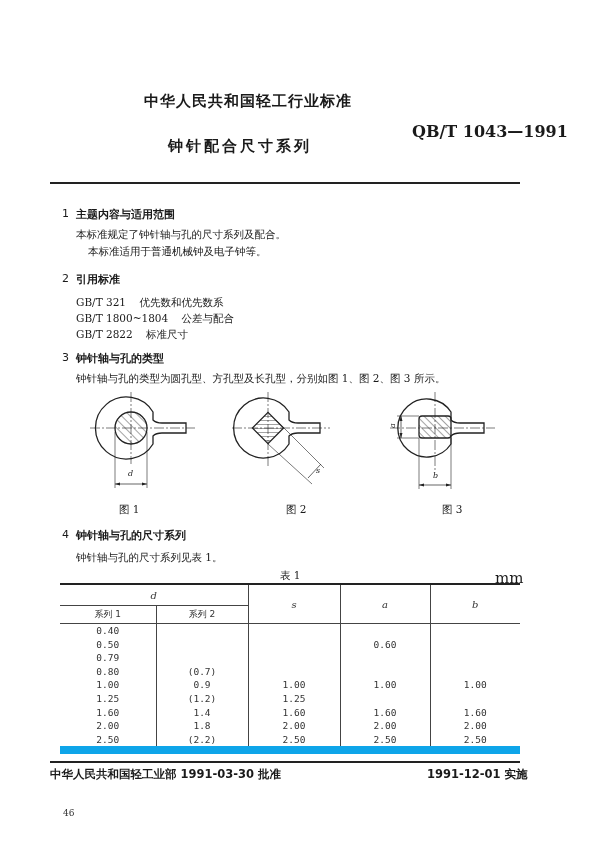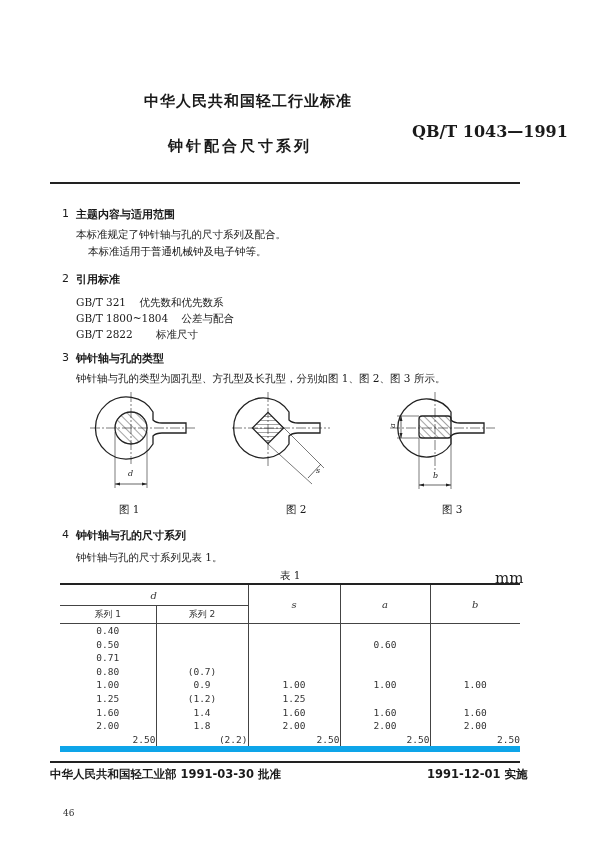--- a/index.html
+++ b/index.html
@@ -27,21 +27,21 @@
     color: #333;
   }
   table.data th, table.data td {
     border-left: 1px solid #444; text-align: center; padding: 0; font-weight: normal;
   }
   table.data th:first-child, table.data td:first-child { border-left: none; }
   table.data thead tr.h1 th { height: 20px; border-top: 2px solid #222; border-bottom: 1px solid #444; }
   table.data thead tr.h2 th { height: 17px; border-bottom: 1px solid #444; font-family: "DejaVu Sans", sans-serif; font-size: 9px; }
   table.data th.italic { font-style: italic; font-family: "DejaVu Serif", serif; font-size: 10px; }
   table.data tbody td { height: 13.6px; line-height: 13.6px; }
-  table.data tbody tr:last-child td { border-bottom: 6px solid #0ea5e9; text-align: right; }
+  table.data tbody tr:last-child td { border-bottom: 8px solid #0ea5e9; }
   .hr-bottom { left: 50px; top: 761px; width: 470px; height: 1.5px; background: #222; }
   .footer-left { left: 50px; top: 767px; font-size: 11.5px; }
   .footer-right { left: 427px; top: 767px; font-size: 11.5px; }
   .page-num { left: 63px; top: 808px; font-size: 9px; color: #333; }
 </style>
 </head>
 <body>
 
 <div class="abs sans bold std-title">中华人民共和国轻工行业标准</div>
 <div class="abs bold std-code">QB/T 1043—1991</div>
@@ -59,21 +59,21 @@
 <div class="abs ref" style="left:76px; top:296px;">
   <span>GB/T 321</span>
   <span style="margin-left:10px;">优先数和优先数系</span>
 </div>
 <div class="abs ref" style="left:76px; top:312px;">
   <span>GB/T 1800~1804</span>
   <span style="margin-left:10px;">公差与配合</span>
 </div>
 <div class="abs ref" style="left:76px; top:328px;">
   <span>GB/T 2822</span>
-  <span style="margin-left:20px;">标准尺寸</span>
+  <span style="margin-left:10px;">标准尺寸</span>
 </div>
 
 <div class="abs sec-num sans" style="left:62px; top:351px;">3</div>
 <div class="abs sec-title sans" style="left:76px; top:351px;">钟针轴与孔的类型</div>
 <div class="abs para" style="left:76px; top:372px;">钟针轴与孔的类型为圆孔型、方孔型及长孔型，分别如图 1、图 2、图 3 所示。</div>
 
 <div class="fig" style="left:80px; top:392px; width:150px; height:100px;">
   <svg width="150" height="100" viewBox="0 0 150 100">
     <defs>
       <pattern id="hatch1" width="6" height="6" patternUnits="userSpaceOnUse" patternTransform="rotate(-45)">
@@ -186,21 +186,21 @@
       <td></td>
     </tr>
     <tr>
       <td>0.50</td>
       <td></td>
       <td></td>
       <td style="">0.60</td>
       <td></td>
     </tr>
     <tr>
-      <td>0.71</td>
+      <td>0.79</td>
       <td></td>
       <td></td>
       <td></td>
       <td></td>
     </tr>
     <tr>
       <td>0.80</td>
       <td>(0.7)</td>
       <td></td>
       <td></td>

